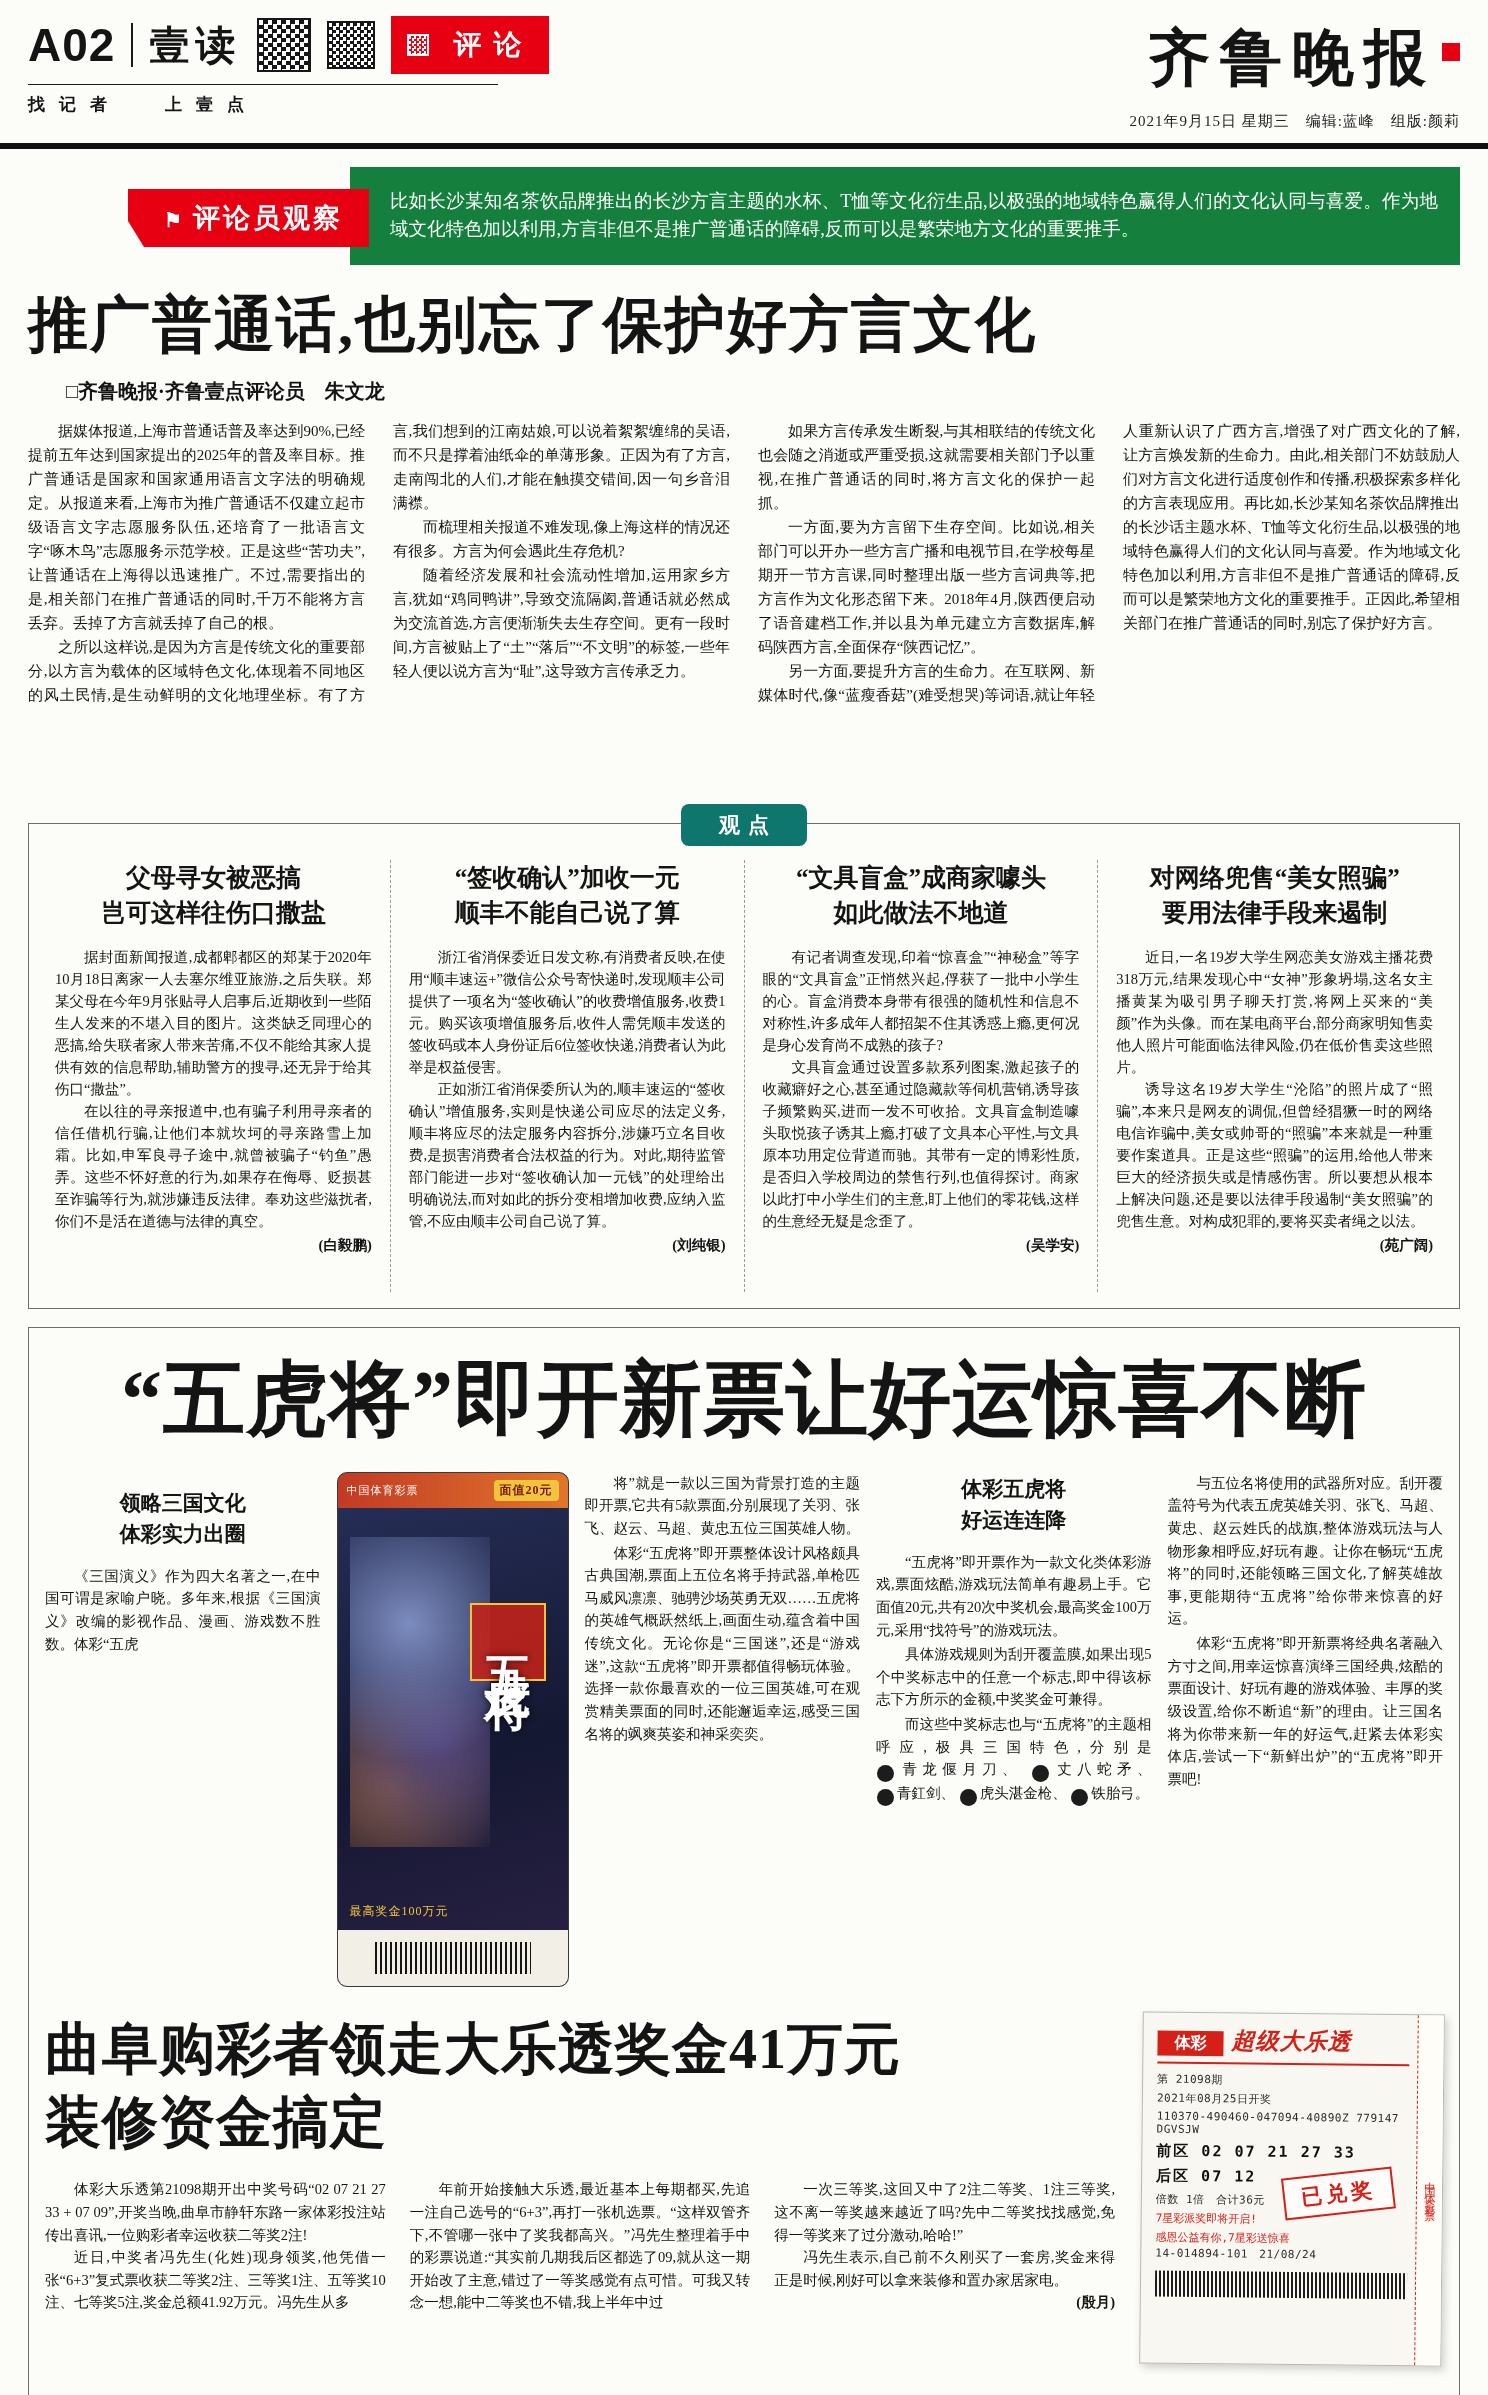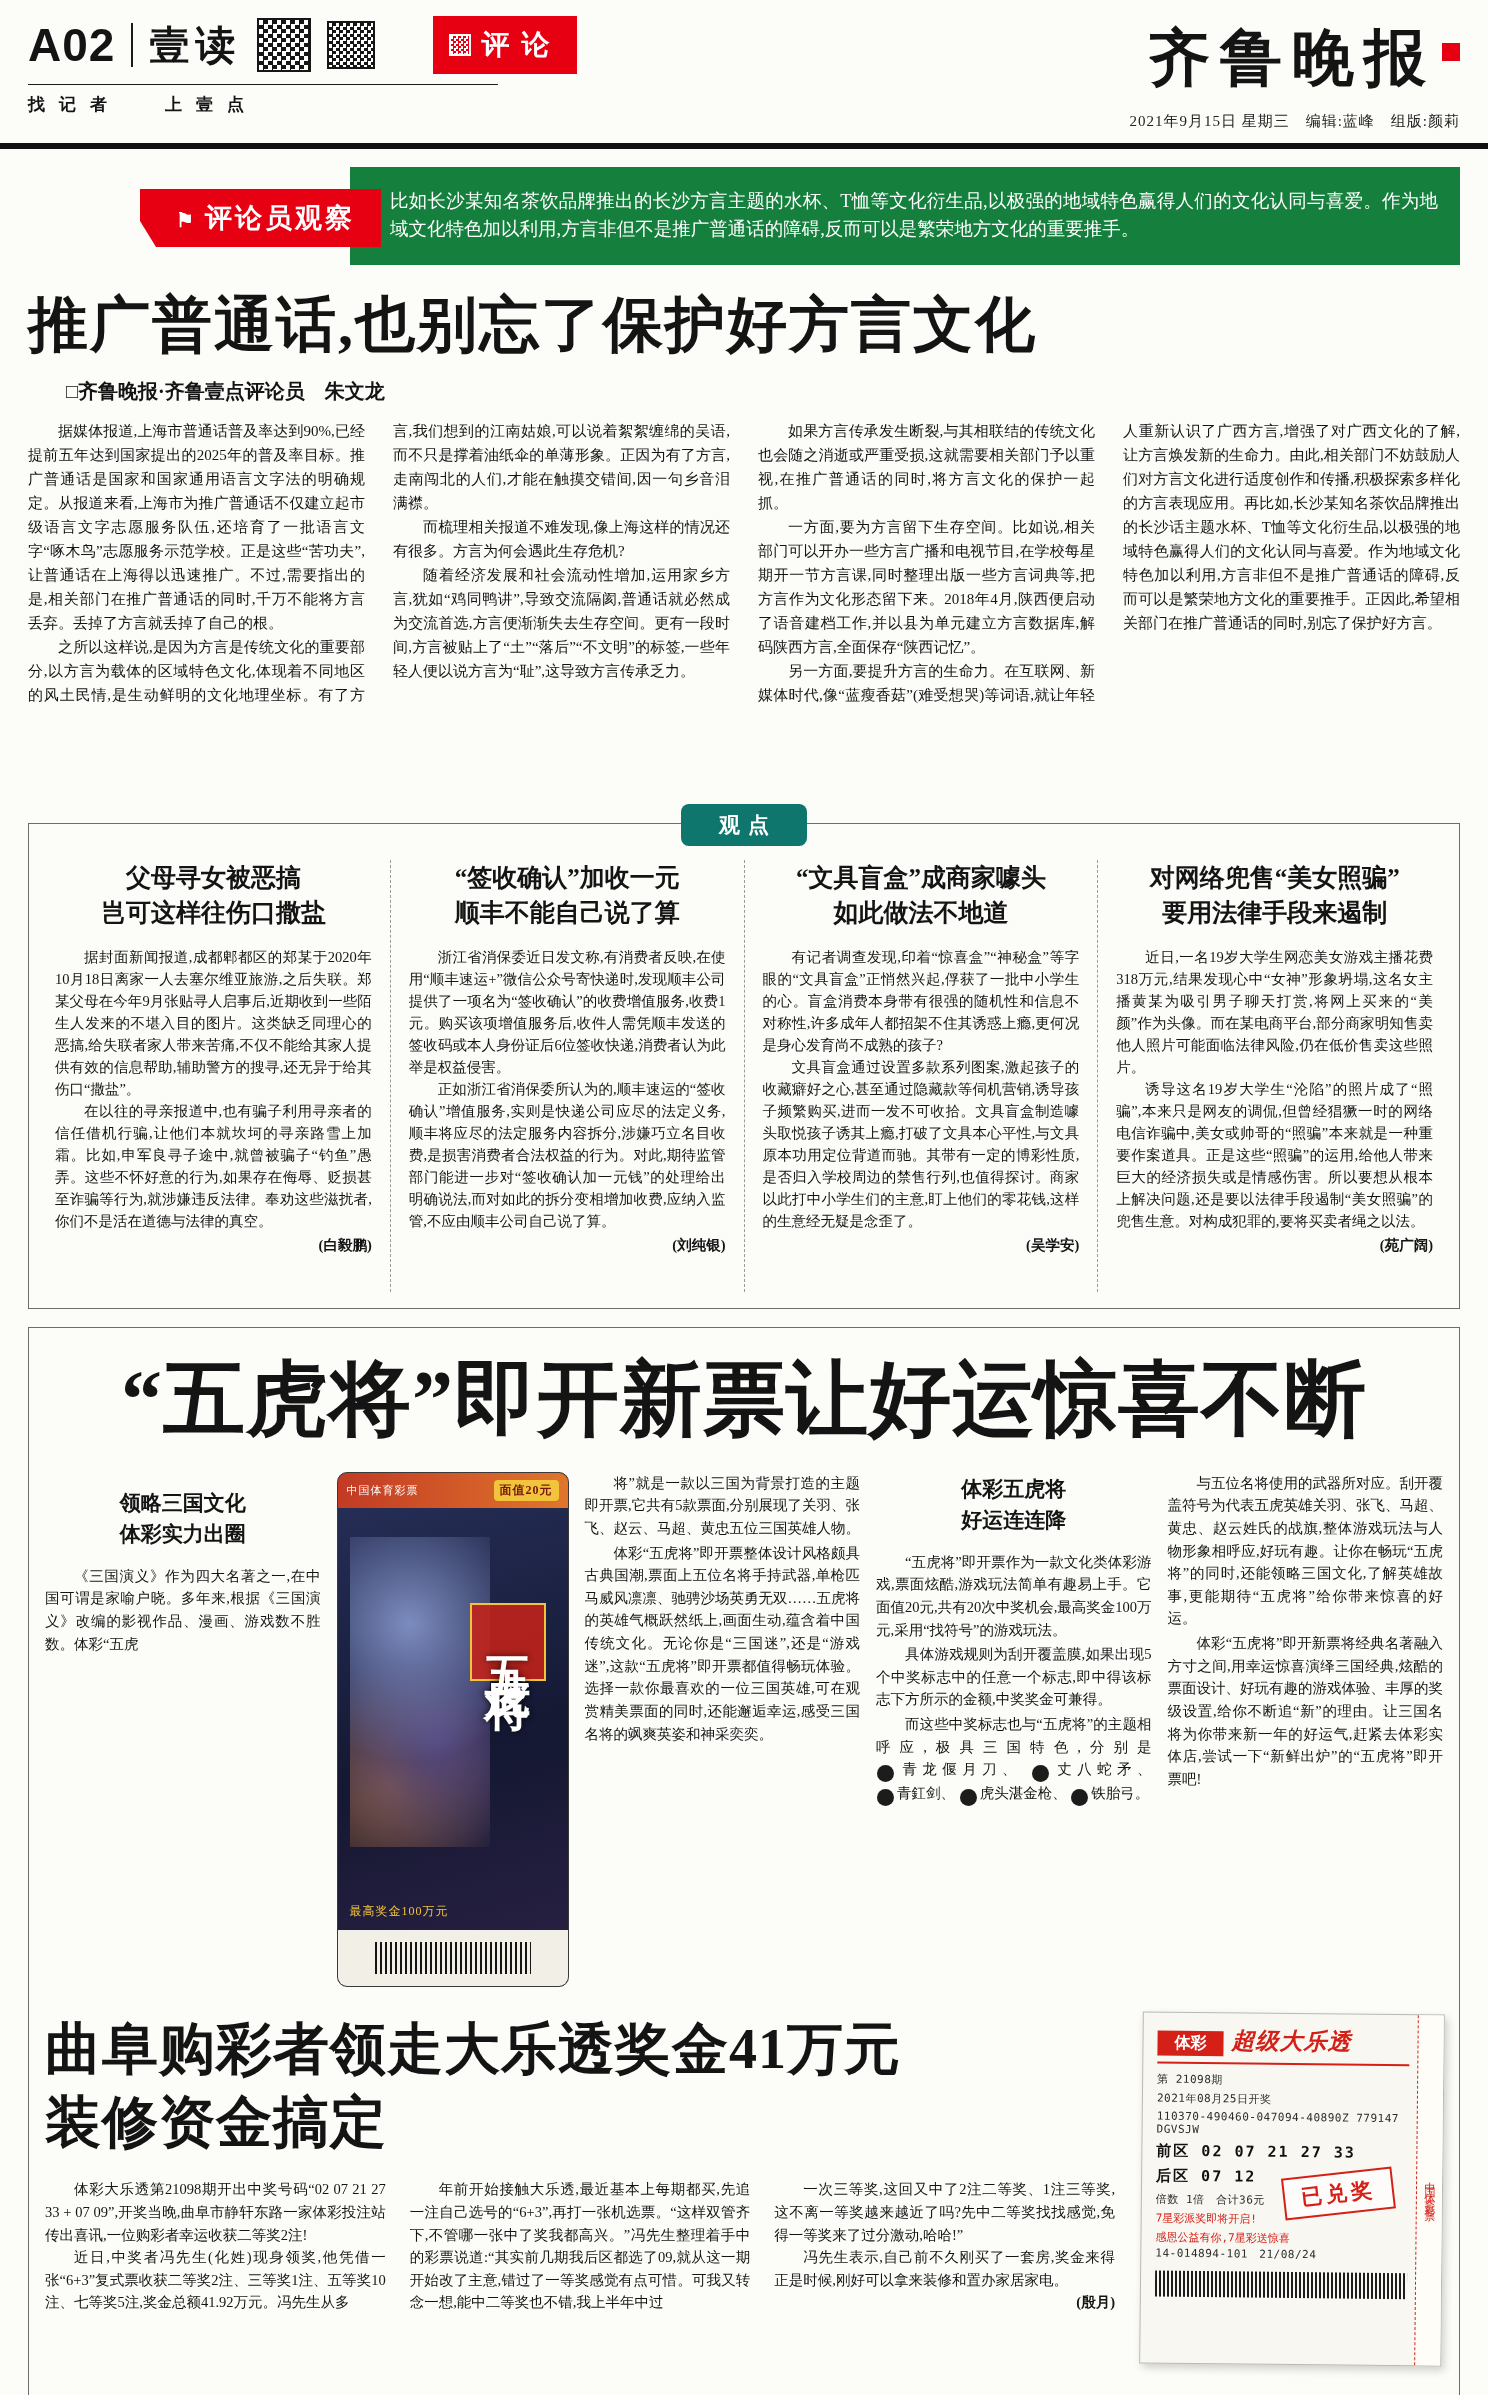--- a/index.html
+++ b/index.html
@@ -9,36 +9,36 @@
 
   
   .hdr{display:flex;justify-content:space-between;align-items:flex-start;padding:16px 28px 0;}
   .hdr-left{width:560px;}
   .plate-row{display:flex;align-items:center;gap:16px;}
   .page-num{font-size:46px;font-weight:bold;font-family:"Liberation Sans","DejaVu Sans",sans-serif;letter-spacing:1px;}
   .vrule{width:2px;height:44px;background:#1a1a1a;}
   .section-name{font-size:40px;font-weight:900;letter-spacing:6px;}
   .qr{width:54px;height:54px;border:2px solid #161616;background:repeating-conic-gradient(#161616 0% 25%,#ffffff 0% 50%) 0 0/9px 9px;}
   .qr.small{width:48px;height:48px;background-size:7px 7px;}
-  .comment-tab{background:#e60012;color:#fff;display:flex;align-items:center;gap:10px;padding:10px 16px;position:relative;margin-left:42px;}
+  .comment-tab{background:#e60012;color:#fff;display:flex;align-items:center;gap:24px;padding:10px 16px;position:relative;}
   .comment-tab .tab-label{font-size:28px;font-weight:900;letter-spacing:12px;}
   .tab-qr{width:22px;height:22px;background:repeating-conic-gradient(#e60012 0% 25%,#ffffff 0% 50%) 0 0/5px 5px;border:2px solid #fff;}
   .slogan-row{margin-top:10px;border-top:1.5px solid #1a1a1a;padding-top:8px;display:flex;gap:44px;font-size:17px;font-weight:bold;letter-spacing:14px;width:470px;}
   .hdr-right{text-align:right;}
   .masthead-title{font-size:62px;font-weight:900;letter-spacing:10px;transform:skewX(-3deg);font-family:"Liberation Serif","DejaVu Serif",serif;}
   .masthead-seal{display:inline-block;width:18px;height:18px;background:#e60012;vertical-align:18px;margin-left:6px;}
   .dateline{font-size:15px;margin-top:12px;color:#222;letter-spacing:1px;}
   .thick-rule{height:6px;background:#111;margin:12px 0 0;}
 
   
   .commentary{padding:0 28px;}
   .observer-row{position:relative;height:98px;margin-top:18px;}
   .intro-box{position:absolute;left:322px;right:0;top:0;bottom:0;background:#15803d;color:#fff;display:flex;align-items:center;padding:10px 22px 10px 40px;}
   .intro-box p{font-size:18.5px;line-height:1.5;text-align:justify;}
-  .ribbon{position:absolute;left:112px;top:22px;z-index:2;background:#e60012;color:#fff;font-size:27px;font-weight:900;letter-spacing:3px;padding:11px 26px 11px 36px;clip-path:polygon(0 0,100% 0,100% 100%,16px 100%,0 55%);display:flex;align-items:center;gap:8px;}
+  .ribbon{position:absolute;left:100px;top:22px;z-index:2;background:#e60012;color:#fff;font-size:27px;font-weight:900;letter-spacing:3px;padding:11px 26px 11px 36px;clip-path:polygon(0 0,100% 0,100% 100%,16px 100%,0 55%);display:flex;align-items:center;gap:8px;}
   .flag-icon::before{content:"⚑";font-size:20px;}
   .main-headline{text-align:left;font-size:60px;font-weight:900;letter-spacing:2px;margin-top:26px;line-height:1.15;}
   .byline{font-size:20px;font-weight:bold;margin:18px 0 14px 38px;}
   .cmt-body{height:382px;overflow:hidden;column-count:4;column-gap:28px;font-size:15px;line-height:1.6;text-align:justify;}
   .cmt-body p{text-indent:2em;}
 
   
   .viewpoints{margin:22px 28px 0;border:1.5px solid #6d6d6d;position:relative;padding:36px 8px 16px;}
   .vp-tab{position:absolute;top:-20px;left:50%;transform:translateX(-50%);background:#0f766e;color:#fff;font-size:21px;font-weight:bold;letter-spacing:8px;padding:7px 30px 7px 38px;border-radius:8px;}
   .vp-grid{display:flex;height:432px;overflow:hidden;}

